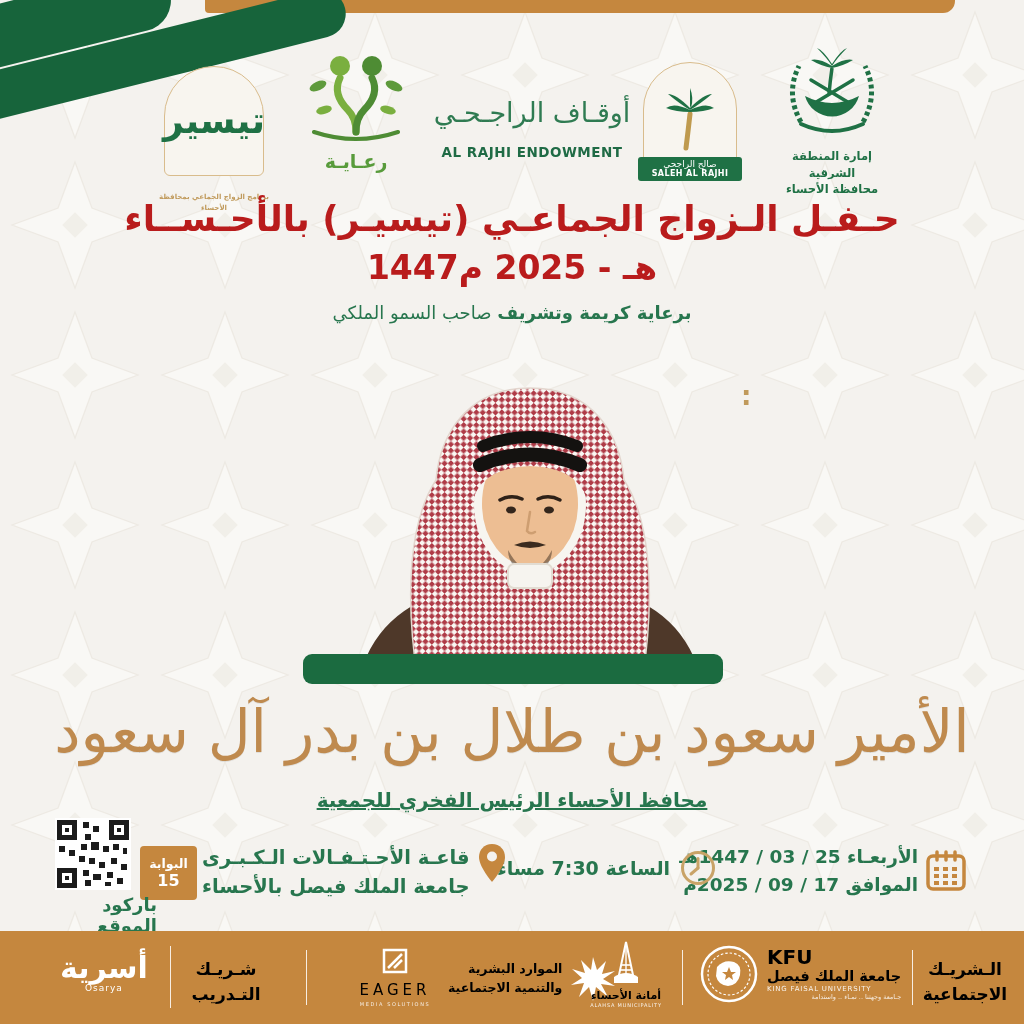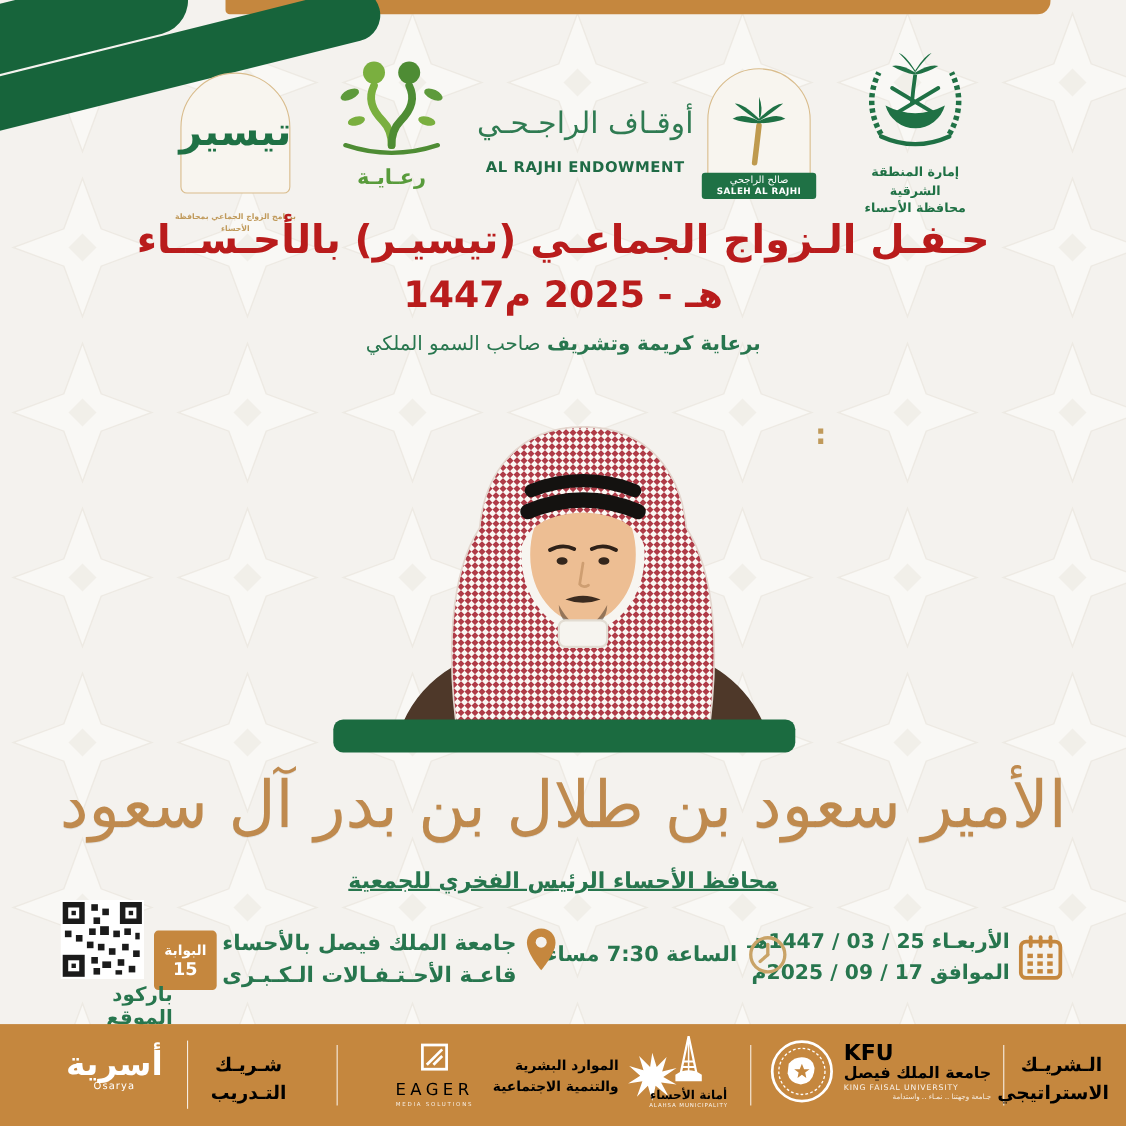--- a/index.html
+++ b/index.html
@@ -256,22 +256,22 @@
     </svg>
     <div>الساعة 7:30 مساءً</div>
   </div>
 
   <div class="det det-venue">
     <svg width="28" height="40" viewBox="0 0 28 40">
       <path d="M14,1 C6,1 1,7 1,14 C1,24 14,39 14,39 C14,39 27,24 27,14 C27,7 22,1 14,1 Z" fill="#C5873E"></path>
       <circle cx="14" cy="13.5" r="5" fill="#F4F2EE"></circle>
     </svg>
     <div class="lines">
+      <div>قاعـة الأحـتـفـالات الـكـبـرى</div>
       <div>جامعة الملك فيصل بالأحساء</div>
-      <div>قاعـة الأحـتـفـالات الـكـبـرى</div>
     </div>
   </div>
 
   <div class="gate">
     <div class="l">البوابة</div>
     <div class="n">15</div>
   </div>
 
   <div class="qr">
     <svg width="76" height="72" viewBox="0 0 38 36">
@@ -378,16 +378,16 @@
       <div class="ar">جامعة الملك فيصل</div>
       <div class="en">KING FAISAL UNIVERSITY</div>
       <div class="tag">جـامعة وجهتنا .. نمـاء .. واستدامة</div>
     </div>
   </div>
 
   <div class="fdiv" style="left:912px;top:950px;height:55px;z-index:7;"></div>
 
   <div class="f-two" style="left:922px;top:957px;width:86px;">
     <div>الـشريـك</div>
-    <div>الاستراتيجي</div>
+    <div>الاجتماعية</div>
   </div>
 
 </div>
 
 </body></html>

